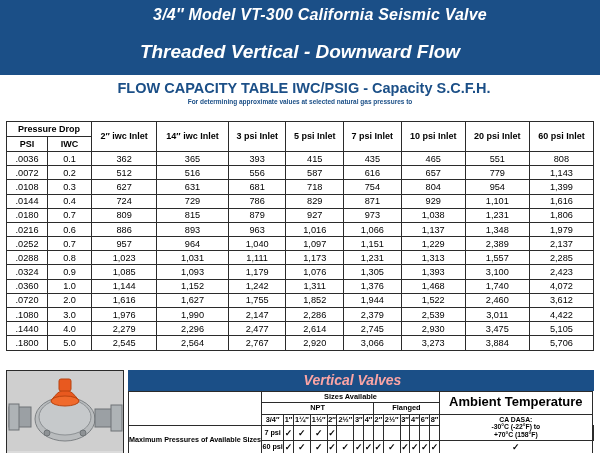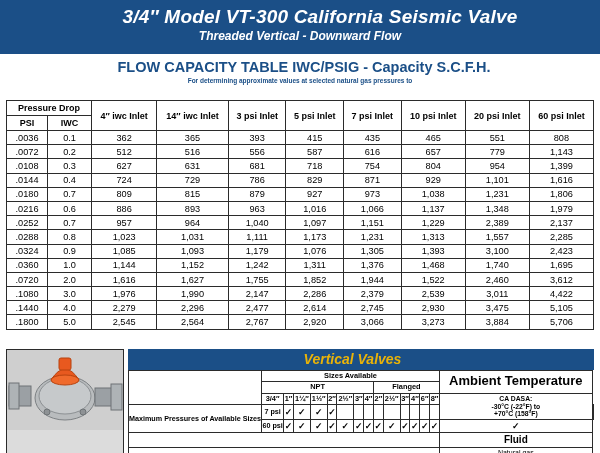--- a/index.html
+++ b/index.html
@@ -17,33 +17,33 @@
   }
   
   .header {
     background: #1b4f87;
     color: #ffffff;
     text-align: center;
     padding: 6px 0 8px 0;
     border-bottom: 3px solid #1b4f87;
   }
   .header .line1 {
-    font-size: 19px;
+    font-size: 16px;
     font-weight: bold;
     font-style: italic;
     letter-spacing: 0.2px;
     line-height: 1.15;
     padding-left: 40px;
   }
   .header .line2 {
-    font-size: 12px;
+    font-size: 19px;
     font-weight: bold;
     font-style: italic;
     line-height: 1.2;
-    margin-top: 1px;
+    margin-top: 17px;
   }
   
   .titleblock {
     text-align: center;
     padding: 5px 0 3px 0;
   }
   .titleblock .t1 {
     color: #1b4f87;
     font-weight: bold;
     font-size: 14.5px;
@@ -101,21 +101,21 @@
     width: 118px;
     flex: 0 0 118px;
     border: 1px solid #2b2b2b;
     background: #dcdcdc;
     position: relative;
     overflow: hidden;
   }
   .vv-wrap { flex: 1 1 auto; }
   .vv-title {
     background: #1b4f87;
-    color: #eab308;
+    color: #fca5a5;
     text-align: center;
     font-style: italic;
     font-weight: bold;
     font-size: 14px;
     padding: 2px 17px 3px 0;
   }
   table.vv {
     width: 100%;
     border-collapse: collapse;
     font-size: 7.4px;
@@ -160,21 +160,21 @@
   <div class="titleblock">
     <div class="t1">FLOW CAPACITY TABLE IWC/PSIG - Capacity S.C.F.H.</div>
     <div class="t3">For determining approximate values at selected natural gas pressures to</div>
   </div>
 
   <div class="cap-wrap">
     <table class="cap">
       <thead>
         <tr>
           <th colspan="2" class="pd-head">Pressure Drop</th>
-          <th rowspan="2">4″ iwc Inlet</th>
+          <th rowspan="2">2″ iwc Inlet</th>
           <th rowspan="2">14″ iwc Inlet</th>
           <th rowspan="2">3 psi Inlet</th>
           <th rowspan="2">5 psi Inlet</th>
           <th rowspan="2">7 psi Inlet</th>
           <th rowspan="2">10 psi Inlet</th>
           <th rowspan="2">20 psi Inlet</th>
           <th rowspan="2">60 psi Inlet</th>
         </tr>
         <tr>
           <th class="col-psi">PSI</th>
@@ -293,21 +293,21 @@
           <tr>
             <td class="num">.0360</td>
             <td class="num">1.0</td>
             <td class="num">1,144</td>
             <td class="num">1,152</td>
             <td class="num">1,242</td>
             <td class="num">1,311</td>
             <td class="num">1,376</td>
             <td class="num">1,468</td>
             <td class="num">1,740</td>
-            <td class="num">1,695</td>
+            <td class="num">4,072</td>
           </tr>
           <tr>
             <td class="num">.0720</td>
             <td class="num">2.0</td>
             <td class="num">1,616</td>
             <td class="num">1,627</td>
             <td class="num">1,755</td>
             <td class="num">1,852</td>
             <td class="num">1,944</td>
             <td class="num">1,522</td>

